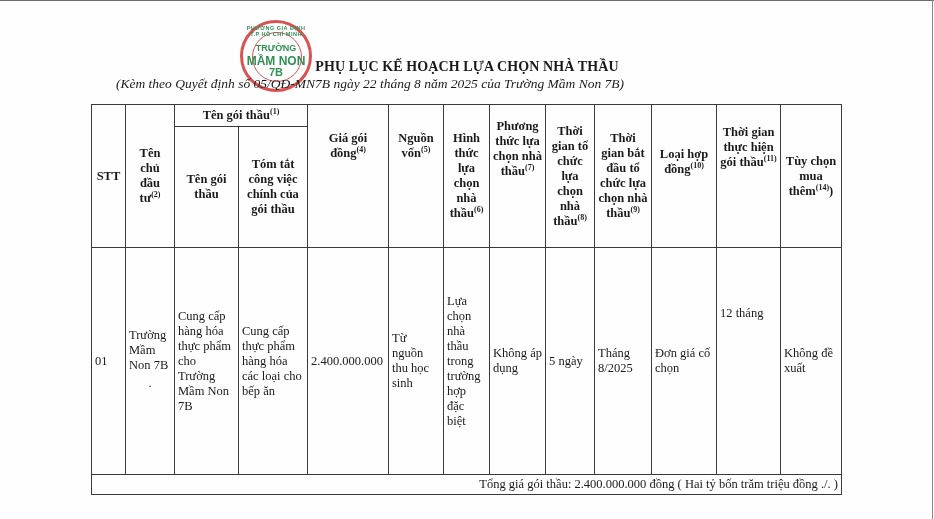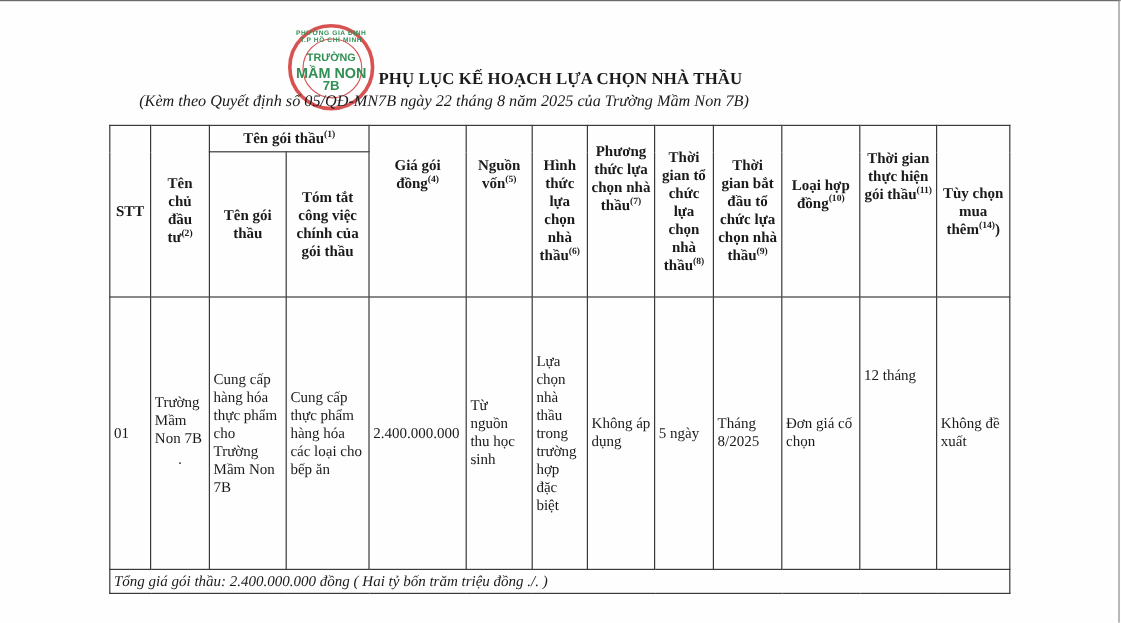--- a/index.html
+++ b/index.html
@@ -45,21 +45,21 @@
     border: 1px solid #3a3a3a; padding: 2px 3px; line-height: 15px; vertical-align: middle;
   }
   table.plan th { font-weight: bold; text-align: center; }
   table.plan td { font-weight: normal; }
   sup { font-size: 8px; line-height: 0; }
   .c { text-align: left; }
   .l { text-align: left; }
   .row-head-top th { height: 17px; }
   .row-head-sub th { height: 116px; }
   .row-data td { height: 166px; }
-  .row-total td { height: 14px; font-weight: bold; text-align: left; font-style: italic; }
+  .row-total td { height: 14px; font-weight: bold; text-align: right; }
   .top-align { vertical-align: top !important; padding-top: 26px !important; }
   .cell-text { display: block; }
   .dot { display: block; text-align: center; margin-top: 6px; }
 </style>
 </head>
 <body>
 
 <div class="page-edge-top"></div>
 <div class="page-edge-right"></div>
 

